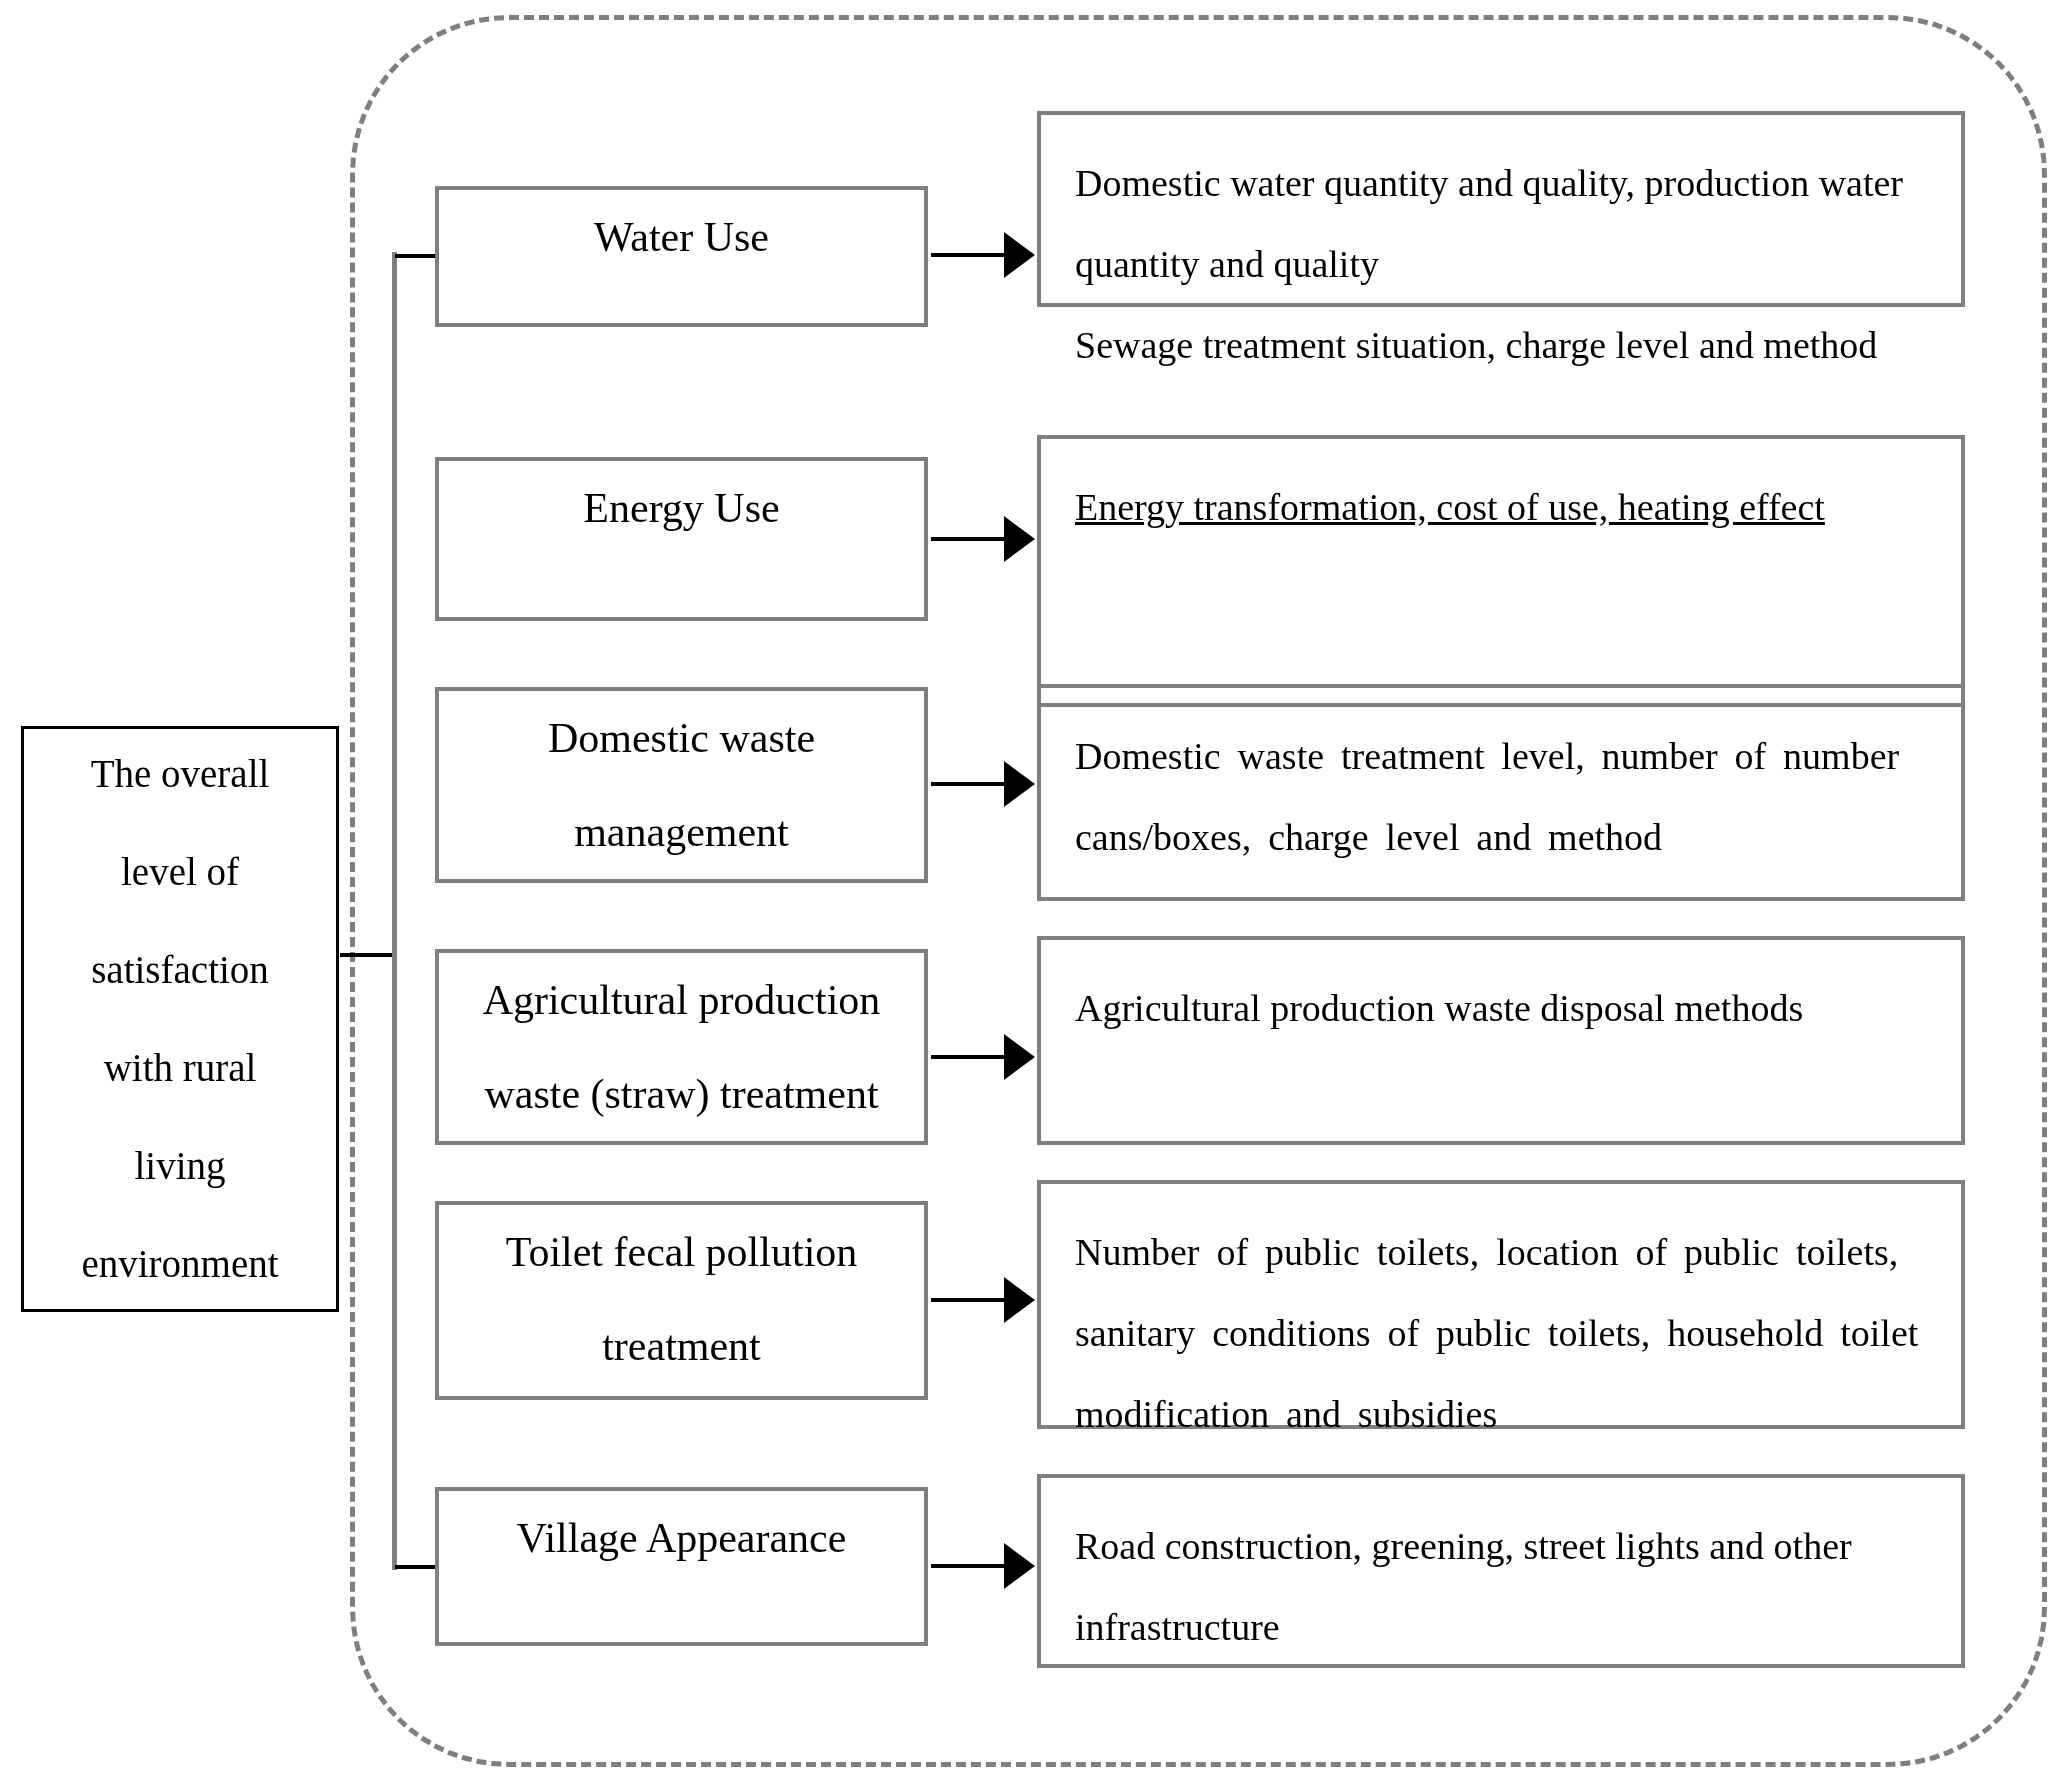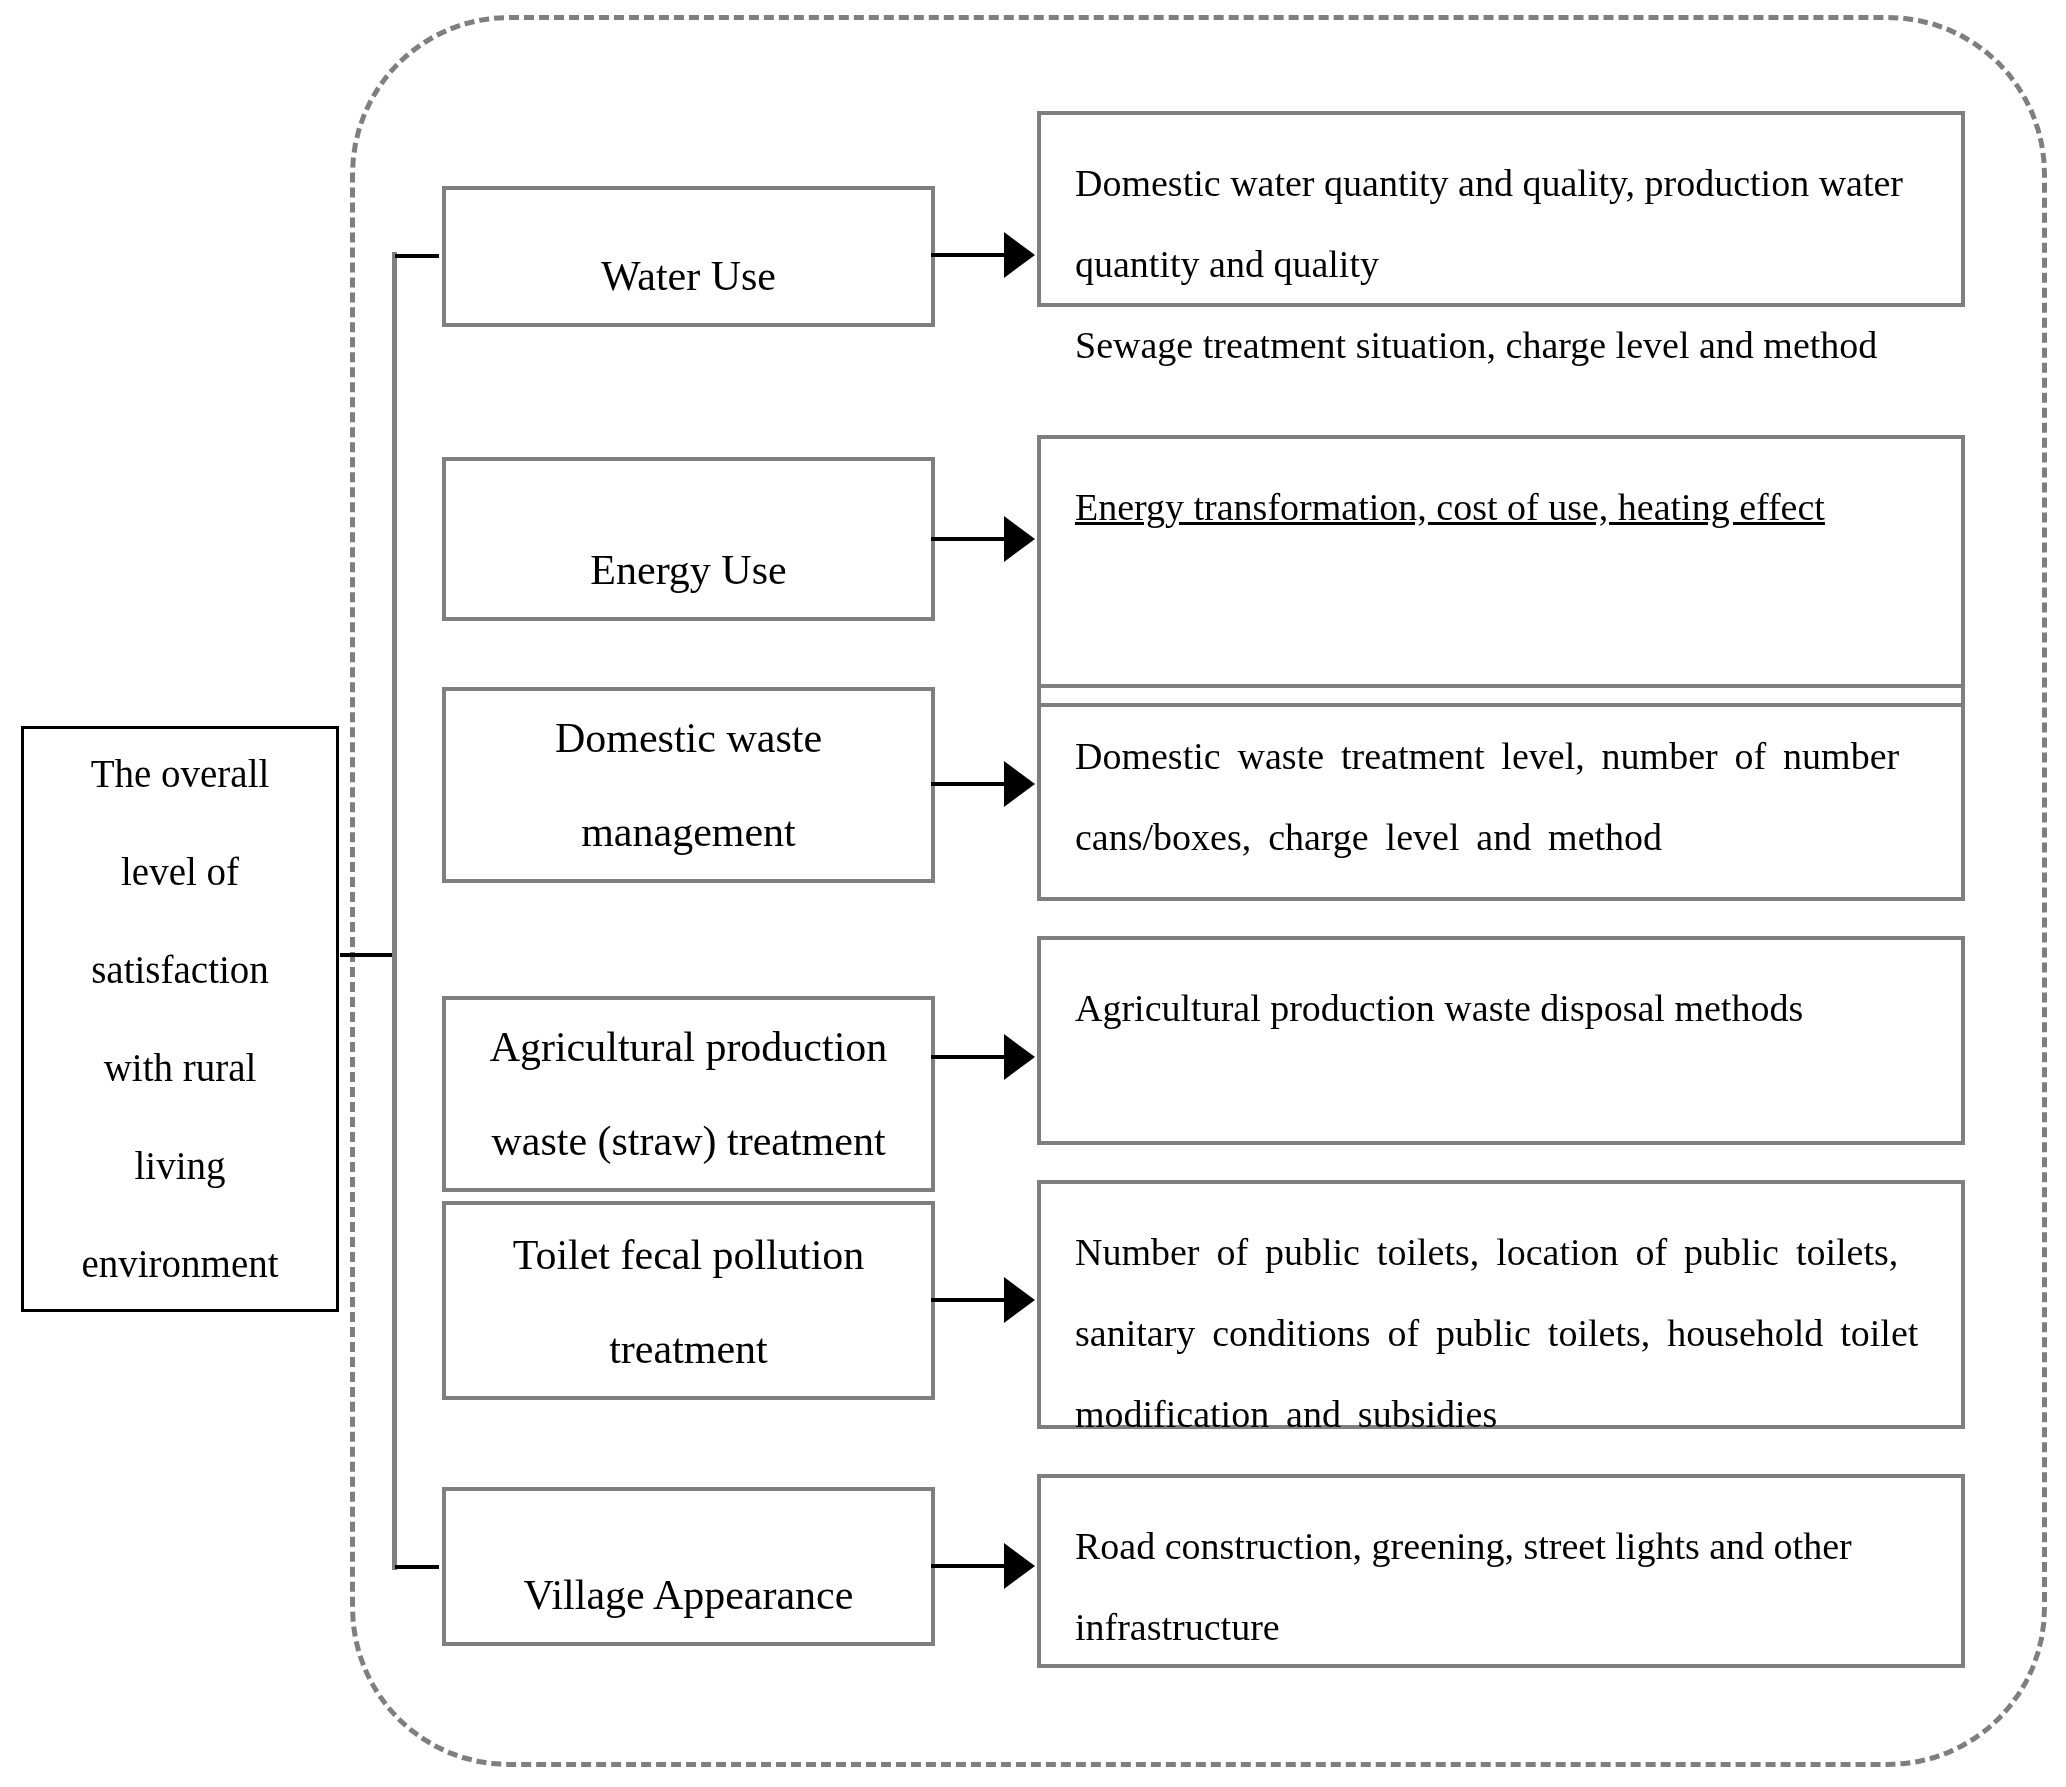--- a/index.html
+++ b/index.html
@@ -57,34 +57,33 @@
   .stub-bottom { left: 395px; top: 1565px; width: 44px; }
   .root-link   { left: 340px; top: 953px; width: 56px; }
   
   .cat {
     position: absolute;
     left: 435px;
     width: 493px;
     border: 4.8px solid #7f7f7f;
     box-sizing: border-box;
     display: flex;
-    align-items: flex-end;
+    align-items: flex-start;
     justify-content: center;
-    margin-left: 7px;
   }
   .cat-text {
     font-size: 42px;
     line-height: 94px;
     text-align: center;
     white-space: pre-line;
   }
   .cat.r1 { top: 186px;  height: 141px; }
   .cat.r2 { top: 457px;  height: 164px; }
   .cat.r3 { top: 687px; height: 196px; }
-  .cat.r4 { top: 996px; height: 196px; }
+  .cat.r4 { top: 949px; height: 196px; }
   .cat.r5 { top: 1201px; height: 199px; }
   .cat.r6 { top: 1487px; height: 159px; }
   
   .desc {
     position: absolute;
     left: 1037px;
     width: 928px;
     border: 4.8px solid #7f7f7f;
     box-sizing: border-box;
     padding: 27.6px 32px 0 34px;

